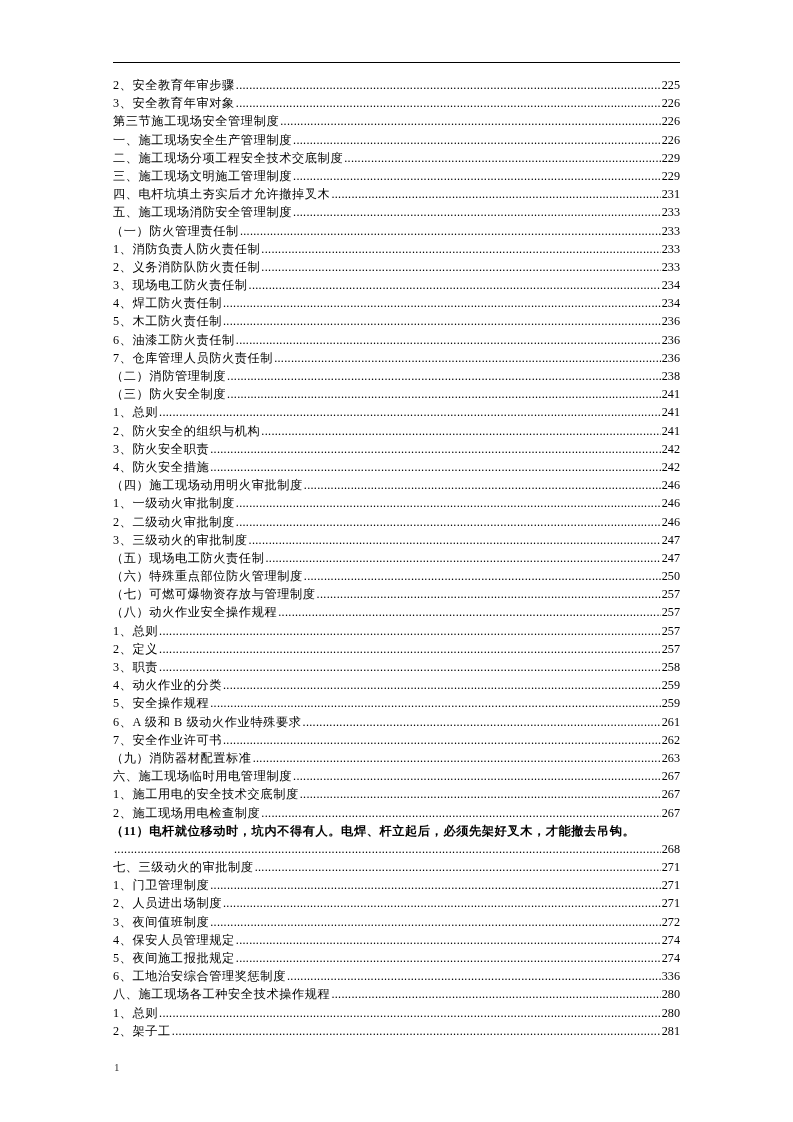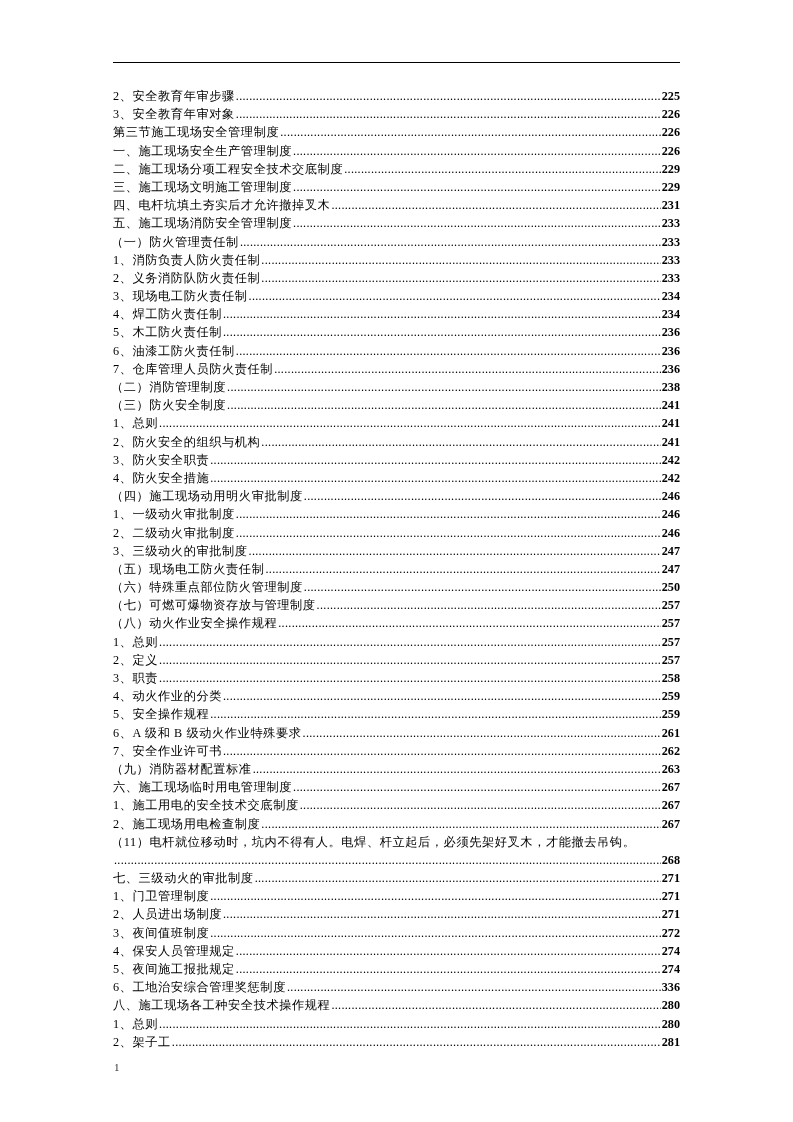--- a/index.html
+++ b/index.html
@@ -25,21 +25,21 @@
       position: absolute;
       left: 113px;
       top: 62px;
       width: 567px;
       height: 0;
       border-top: 1.2px solid #000000;
     }
     .toc {
       position: absolute;
       left: 113px;
-      top: 87px;
+      top: 76px;
       width: 567px;
     }
     .toc-row {
       display: flex;
       align-items: baseline;
       height: 18.2px;
       line-height: 18.2px;
       font-size: 12.2px;
       white-space: nowrap;
       overflow: hidden;
@@ -57,25 +57,25 @@
       margin: 0 1px;
       letter-spacing: 0.3px;
       color: #000;
     }
     .toc-dots::before {
       content: "..............................................................................................................................................................................................................................................";
     }
     .toc-page {
       flex: 0 0 auto;
       text-align: center;
-      font-weight: bold;
     }
     .toc-row.wrap-first {
       display: block;
       letter-spacing: 0.45px;
+      font-weight: bold;
     }
     .page-number {
       position: absolute;
       left: 114px;
       top: 1061px;
       font-size: 11px;
       color: #333;
     }
   </style>
 </head>

